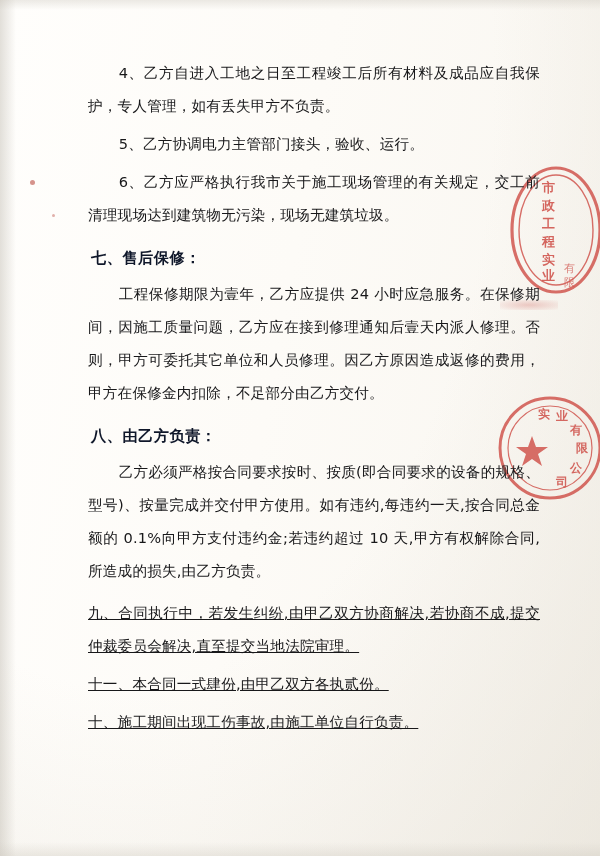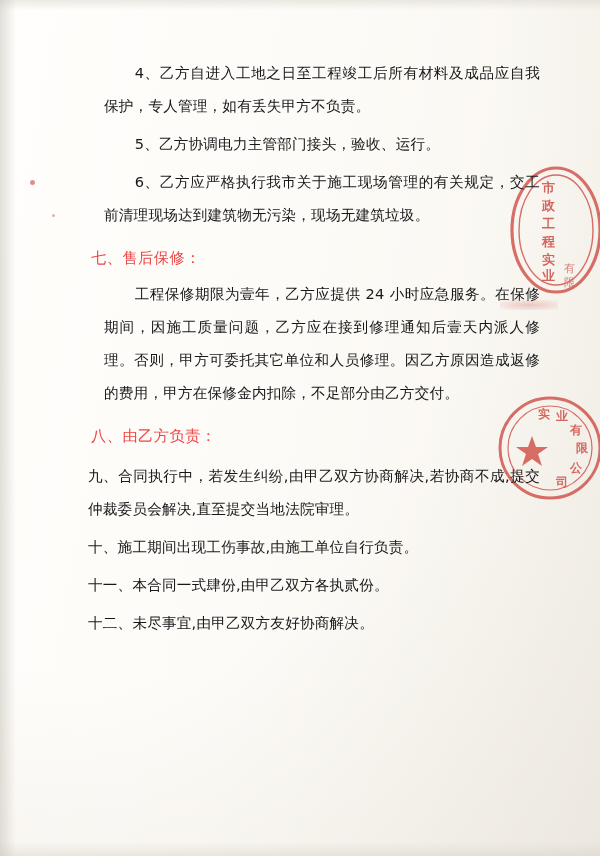--- a/index.html
+++ b/index.html
@@ -61,29 +61,29 @@
   
   p {
     margin: 0 0 5px 0;
     font-size: 14.6px;
     line-height: 33px;
     color: #18181a;
     letter-spacing: 0.2px;
     text-align: justify;
     font-family: "DejaVu Sans", "Liberation Sans", sans-serif;
   }
-  .indent-2 { text-indent: 2.1em; margin-left: 16px; }
-  .noindent { text-indent: 0; }
+  .indent-2 { text-indent: 2.1em; }
+  .noindent { text-indent: 0; text-decoration: underline; }
 
   .heading {
     margin: 2px 0 2px 0;
     font-size: 15.2px;
     line-height: 33px;
-    font-weight: normal;
-    color: #ef4444;
+    font-weight: bold;
+    color: #0f172a;
     letter-spacing: 0.5px;
     text-indent: 0.2em;
   }
 
   .gap-s { height: 4px; }
 
   
   .stamp {
     position: absolute;
     pointer-events: none;
@@ -186,22 +186,22 @@
     <p class="indent-2">6、乙方应严格执行我市关于施工现场管理的有关规定，交工前清理现场达到建筑物无污染，现场无建筑垃圾。</p>
 
     <div class="gap-s"></div>
 
     <p class="heading">七、售后保修：</p>
     <p class="indent-2">工程保修期限为壹年，乙方应提供 24 小时应急服务。在保修期间，因施工质量问题，乙方应在接到修理通知后壹天内派人修理。否则，甲方可委托其它单位和人员修理。因乙方原因造成返修的费用，甲方在保修金内扣除，不足部分由乙方交付。</p>
 
     <div class="gap-s"></div>
 
     <p class="heading">八、由乙方负责：</p>
+    <p class="indent-2">乙方必须严格按合同要求按时、按质(即合同要求的设备的规格、型号)、按量完成并交付甲方使用。如有违约,每违约一天,按合同总金额的 0.1%向甲方支付违约金;若违约超过 10 天,甲方有权解除合同,所造成的损失,由乙方负责。</p>
 
     <div class="gap-s"></div>
 
     <p class="noindent">九、合同执行中，若发生纠纷,由甲乙双方协商解决,若协商不成,提交仲裁委员会解决,直至提交当地法院审理。</p>
+    <p class="noindent">十一、本合同一式肆份,由甲乙双方各执贰份。</p>
     <p class="noindent">十、施工期间出现工伤事故,由施工单位自行负责。</p>
-    <p class="noindent">十一、本合同一式肆份,由甲乙双方各执贰份。</p>
-    <p class="noindent">十二、未尽事宜,由甲乙双方友好协商解决。</p>
 
   </div>
 </div>
 
 </body></html>

